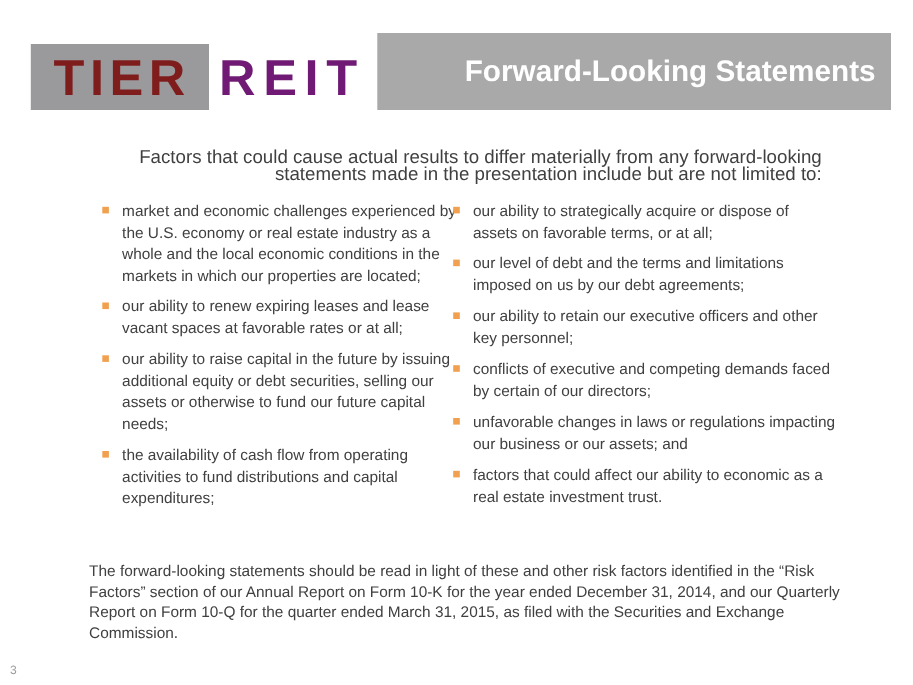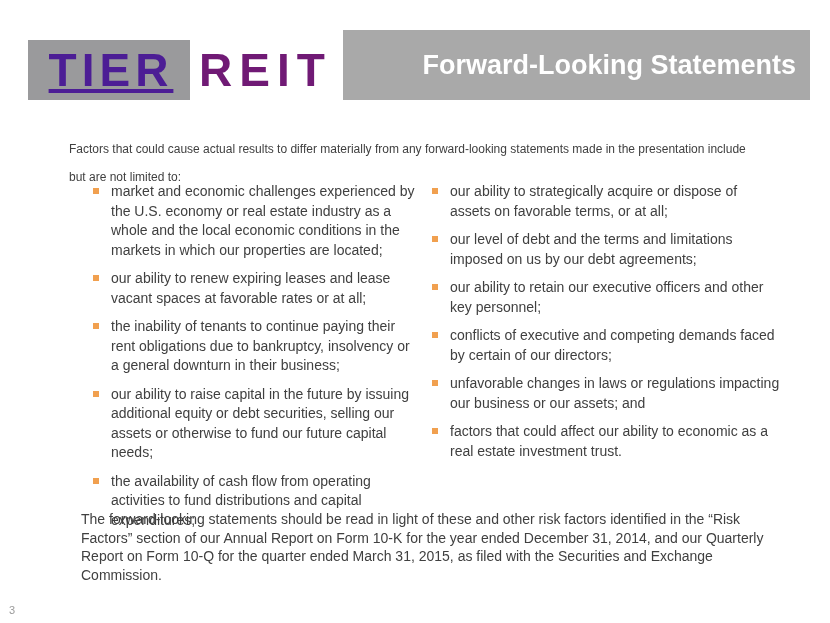--- a/index.html
+++ b/index.html
@@ -20,29 +20,28 @@
     position: absolute;
     left: 28px;
     top: 40px;
     display: flex;
     align-items: center;
   }
   .logo-tier {
     width: 162px;
     height: 60px;
     background: #9a9a9c;
-    color: #4c1d95;
+    color: #7f1d1d;
     font-size: 46px;
     font-weight: bold;
     letter-spacing: 5px;
     display: flex;
     align-items: center;
     justify-content: center;
     padding-left: 4px;
-    text-decoration: underline;
   }
   .logo-reit {
     color: #701a75;
     font-size: 46px;
     font-weight: bold;
     letter-spacing: 7px;
     margin-left: 9px;
     line-height: 60px;
   }
 
@@ -62,31 +61,32 @@
     font-size: 27px;
     font-weight: bold;
   }
 
   
   .intro {
     position: absolute;
     left: 69px;
     top: 135px;
     width: 678px;
-    font-size: 12px;
-    line-height: 28px;
+    font-size: 17px;
+    line-height: 16px;
+    text-align: right;
   }
 
   
   .col {
     position: absolute;
     top: 182px;
   }
   .col-left  { left: 93px;  width: 322px; }
-  .col-right { left: 432px; width: 348px; }
+  .col-right { left: 412px; width: 348px; }
   .bullet-item {
     display: flex;
     margin-bottom: 9px;
   }
   .bullet-square {
     flex: 0 0 6px;
     width: 6px;
     height: 6px;
     background: #f1a04f;
     margin-top: 6px;
@@ -138,24 +138,20 @@
       <div class="bullet-item">
         <span class="bullet-square"></span>
         <span class="bullet-text">market and economic challenges experienced by the U.S. economy or real estate industry as a whole and the local economic conditions in the markets in which our properties are located;</span>
       </div>
 
       <div class="bullet-item">
         <span class="bullet-square"></span>
         <span class="bullet-text">our ability to renew expiring leases and lease vacant spaces at favorable rates or at all;</span>
       </div>
 
-      <div class="bullet-item">
-        <span class="bullet-square"></span>
-        <span class="bullet-text">the inability of tenants to continue paying their rent obligations due to bankruptcy, insolvency or a general downturn in their business;</span>
-      </div>
 
       <div class="bullet-item">
         <span class="bullet-square"></span>
         <span class="bullet-text">our ability to raise capital in the future by issuing additional equity or debt securities, selling our assets or otherwise to fund our future capital needs;</span>
       </div>
 
       <div class="bullet-item">
         <span class="bullet-square"></span>
         <span class="bullet-text">the availability of cash flow from operating activities to fund distributions and capital expenditures;</span>
       </div>

